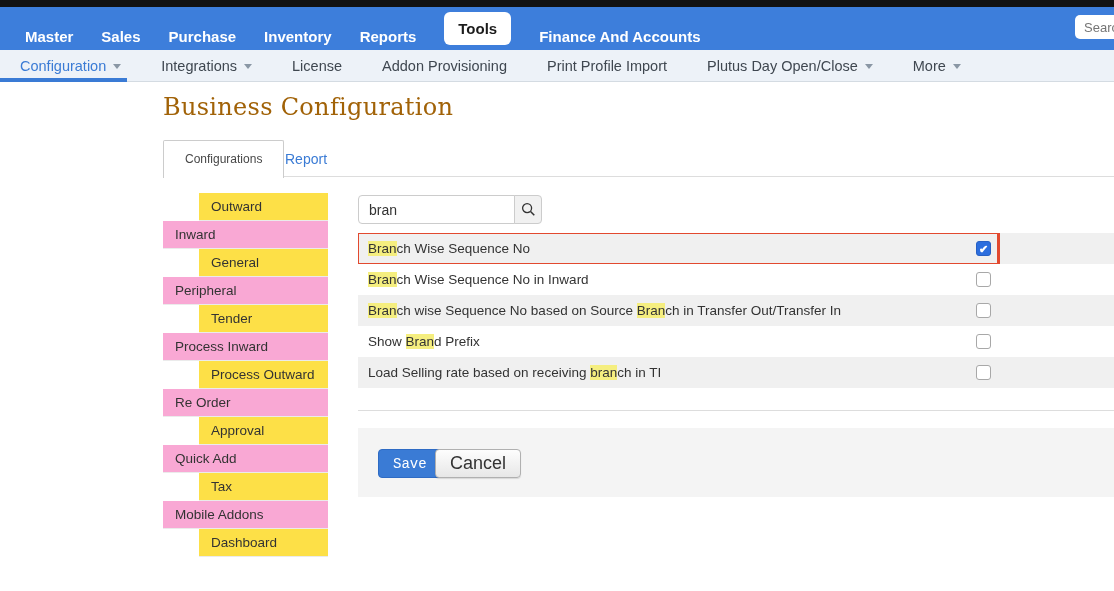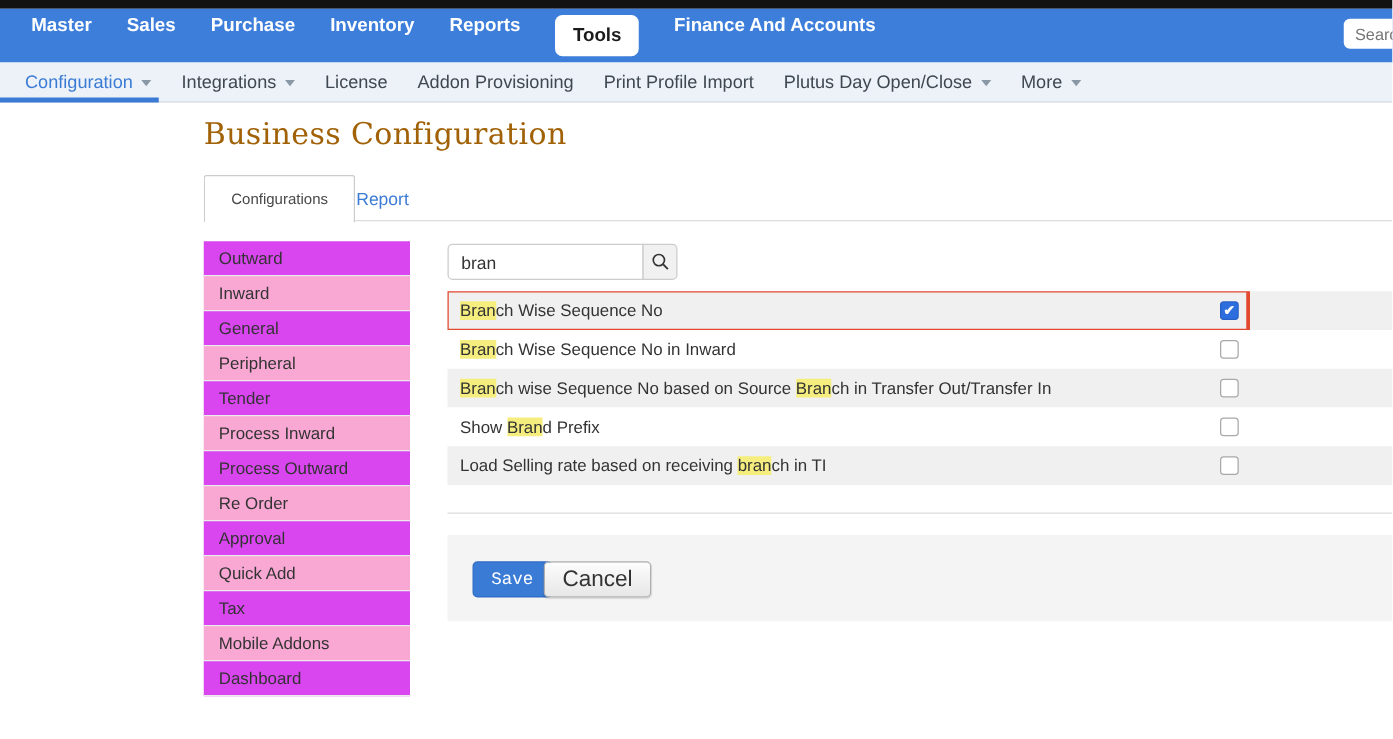--- a/index.html
+++ b/index.html
@@ -31,21 +31,21 @@
   .tab-line { position:absolute; left:163px; top:176px; width:951px; height:1px; background:#ddd; }
   .tab-active { position:absolute; left:163px; top:140px; height:38px; line-height:37px; padding:0 21px;
                 background:#fff; border:1px solid #ccc; border-bottom:none; border-radius:2px 2px 0 0;
                 color:#484848; font-size:12px; z-index:2; cursor:pointer; }
   .tab-report { position:absolute; left:285px; top:141px; height:36px; line-height:36px;
                 color:#3a7bd5; font-size:14px; cursor:pointer; }
 
   .sidebar { position:absolute; left:163px; top:193px; width:165px; }
   .side-item { height:28px; line-height:27px; padding-left:12px; font-size:13.5px; color:#333;
                border-bottom:1px solid #ebebeb; background:#f9a8d4; cursor:pointer; white-space:nowrap; }
-  .side-item.alt { background:#d946ef; }
+  .side-item.alt { background:#fde047;margin-left:36px; }
 
   .cfg-search-input { position:absolute; left:358px; top:195px; width:157px; height:29px;
                       border:1px solid #ccc; border-radius:4px 0 0 4px; padding:0 10px; font-size:14px;
                       color:#333; outline:none; font-family:"Liberation Sans",sans-serif; background:#fff; }
   .cfg-search-btn { position:absolute; left:514px; top:195px; width:28px; height:29px; background:#f1f1f1;
                     border:1px solid #ccc; border-radius:0 4px 4px 0; display:flex; align-items:center;
                     justify-content:center; cursor:pointer; }
 
   .results { position:absolute; left:358px; top:233px; width:756px; }
   .row { position:relative; height:31px; line-height:31px; padding-left:10px; font-size:13.5px;
@@ -68,34 +68,34 @@
                 background:linear-gradient(#fdfdfd,#e7e7e7); color:#333; border:1px solid #b0b0b0;
                 border-radius:4px; font-size:18px; cursor:pointer; box-shadow:0 1px 1px rgba(0,0,0,0.12);
                 font-family:"Liberation Sans",sans-serif; }
 </style>
 </head>
 <body>
 
 <div class="topbar-black"></div>
 
 <nav class="mainnav">
-  <div style="display:flex;align-items:flex-start;gap:28px;">
+  <div style="display:flex;align-items:flex-end;gap:28px;">
       <div class="nav-item">Master</div>
       <div class="nav-item">Sales</div>
       <div class="nav-item">Purchase</div>
       <div class="nav-item">Inventory</div>
       <div class="nav-item">Reports</div>
       <div class="nav-item active">Tools</div>
       <div class="nav-item">Finance And Accounts</div>
     </div>
   <input class="top-search" type="text" placeholder="Search" style="">
 </nav>
 
 <nav class="subnav">
-  <div style="display:flex;align-items:center;gap:24px;">
+  <div style="display:flex;align-items:center;gap:40px;">
       <div class="subnav-item active">
         <span>Configuration</span>
         <span class="caret"></span>
       </div>
       <div class="subnav-item">
         <span>Integrations</span>
         <span class="caret"></span>
       </div>
       <div class="subnav-item">
         <span>License</span>

